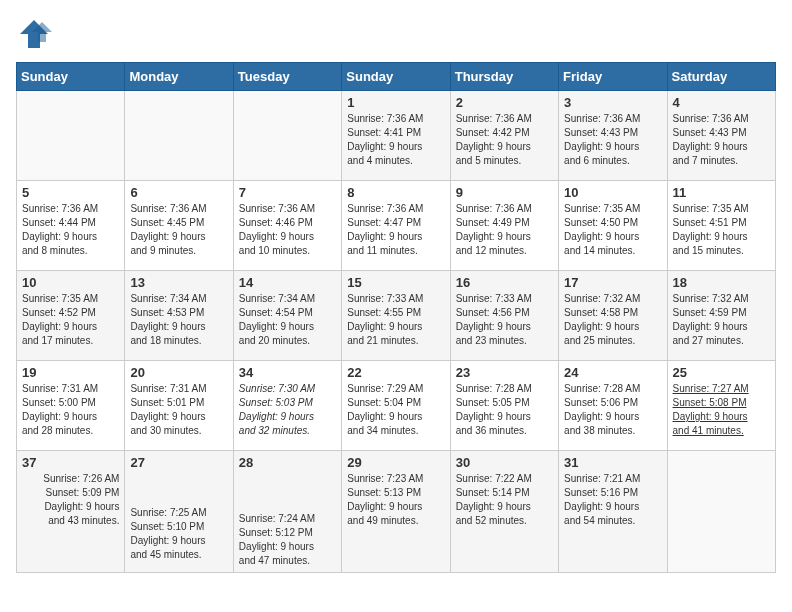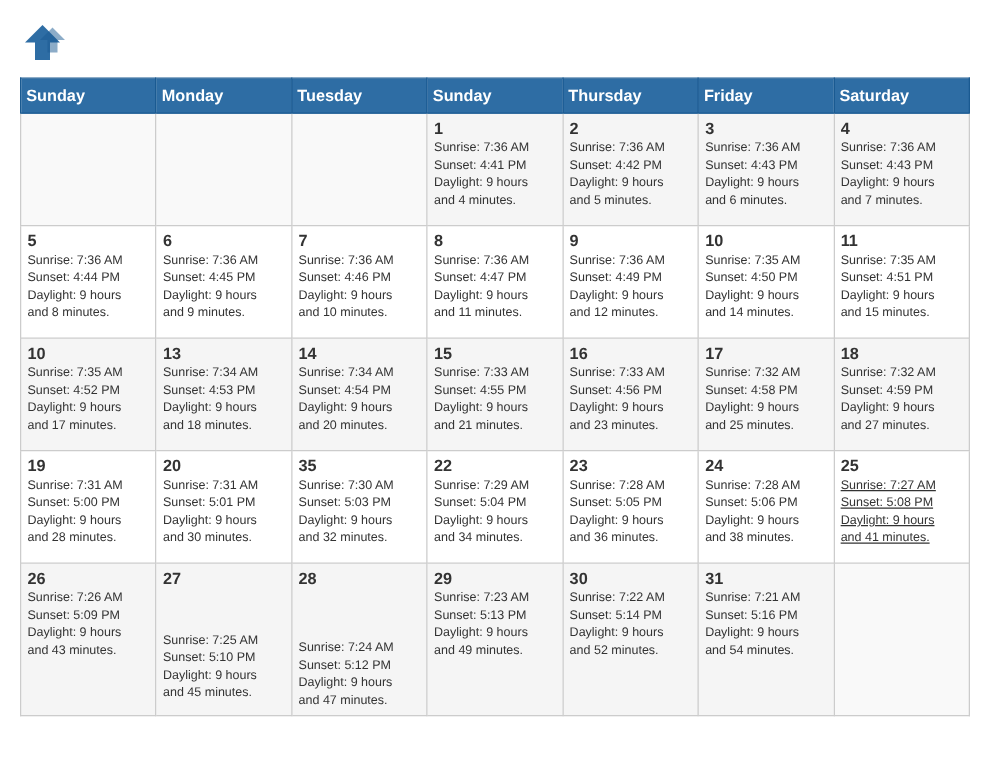--- a/index.html
+++ b/index.html
@@ -263,22 +263,22 @@
 and 28 minutes.</div>
         </td>
         <td>
           <span class="day-num">20</span>
           <div class="cell-text" style="white-space: pre-wrap;">Sunrise: 7:31 AM
 Sunset: 5:01 PM
 Daylight: 9 hours
 and 30 minutes.</div>
         </td>
         <td>
-          <span class="day-num">35</span>
-          <div class="cell-text" style="white-space: pre-wrap;">Sunrise: 7:30 AM
+          <span class="day-num">34</span>
+          <div class="cell-text" style="white-space: pre-wrap; font-style: italic;">Sunrise: 7:30 AM
 Sunset: 5:03 PM
 Daylight: 9 hours
 and 32 minutes.</div>
         </td>
         <td>
           <span class="day-num">22</span>
           <div class="cell-text" style="white-space: pre-wrap;">Sunrise: 7:29 AM
 Sunset: 5:04 PM
 Daylight: 9 hours
 and 34 minutes.</div>
@@ -300,22 +300,22 @@
         <td>
           <span class="day-num">25</span>
           <div class="cell-text" style="white-space: pre-wrap; text-decoration: underline;">Sunrise: 7:27 AM
 Sunset: 5:08 PM
 Daylight: 9 hours
 and 41 minutes.</div>
         </td>
       </tr>
       <tr>
         <td>
-          <span class="day-num">26</span>
-          <div class="cell-text" style="white-space: pre-wrap;">Sunrise: 7:26 AM
+          <span class="day-num">37</span>
+          <div class="cell-text" style="white-space: pre-wrap; text-align: right;">Sunrise: 7:26 AM
 Sunset: 5:09 PM
 Daylight: 9 hours
 and 43 minutes.</div>
         </td>
         <td>
           <span class="day-num">27</span>
           <div class="cell-text" style="white-space: pre-wrap; margin-top: 36px;">Sunrise: 7:25 AM
 Sunset: 5:10 PM
 Daylight: 9 hours
 and 45 minutes.</div>

